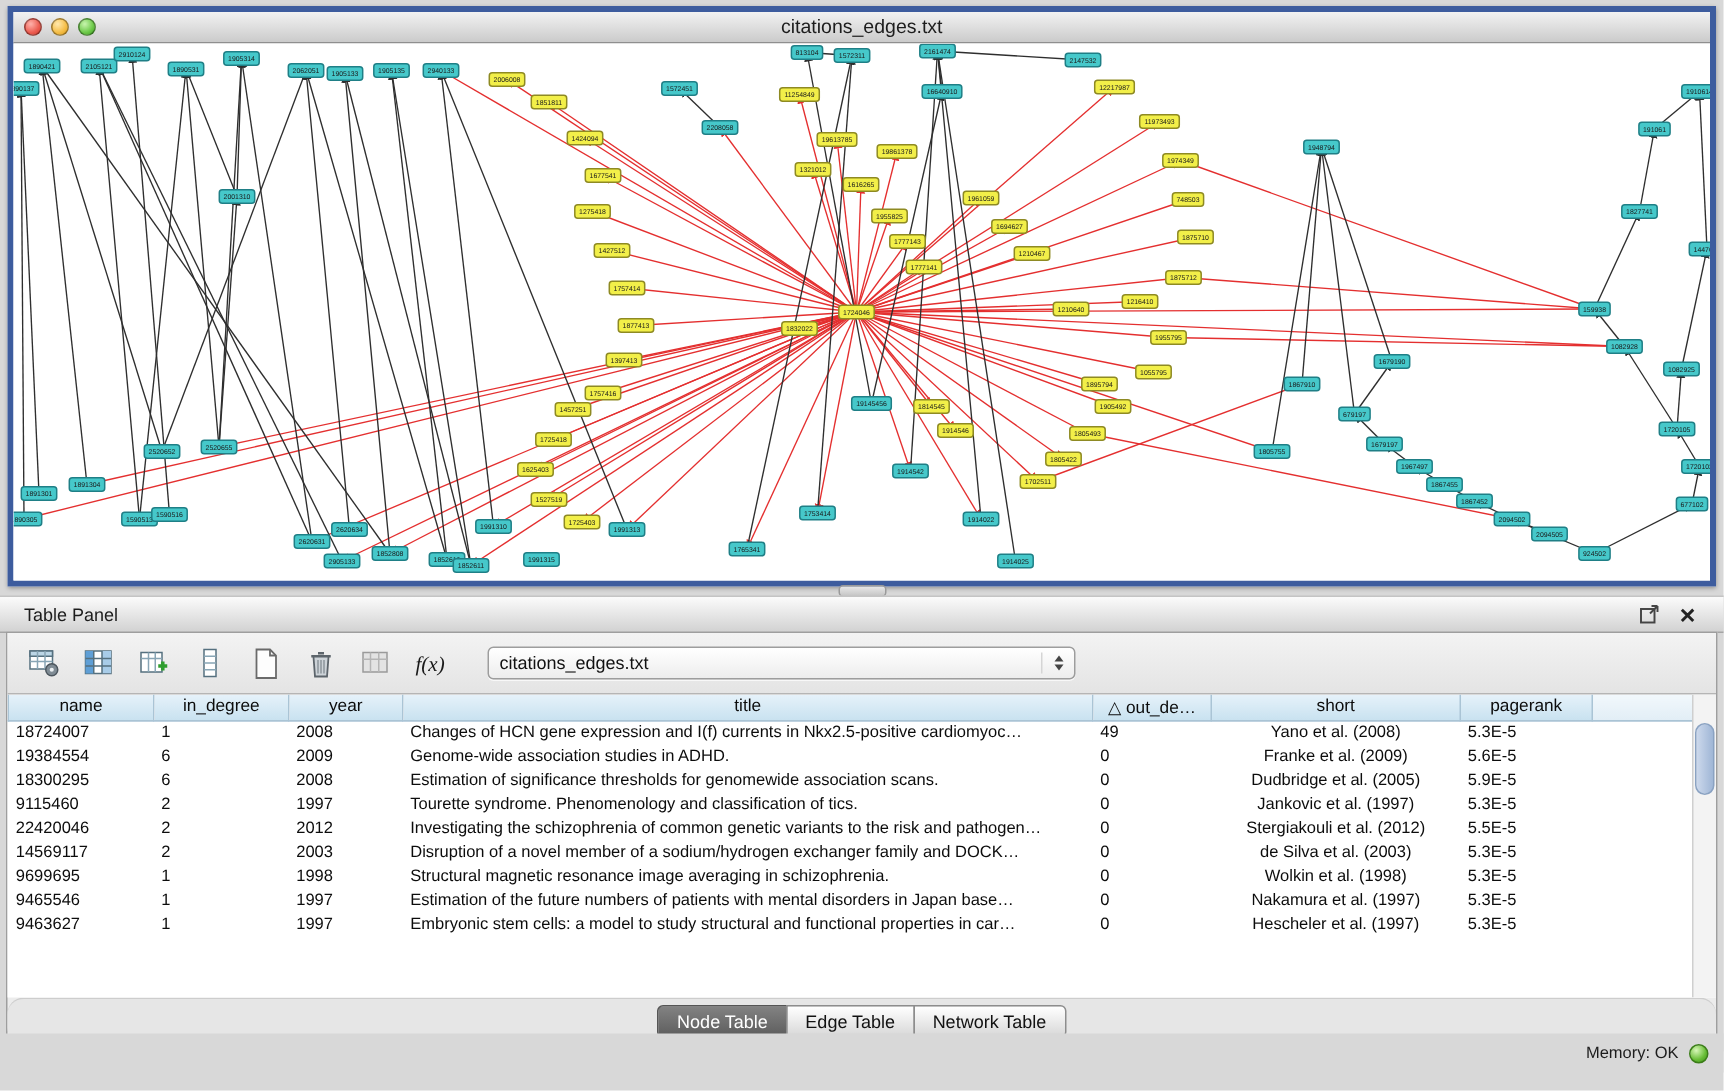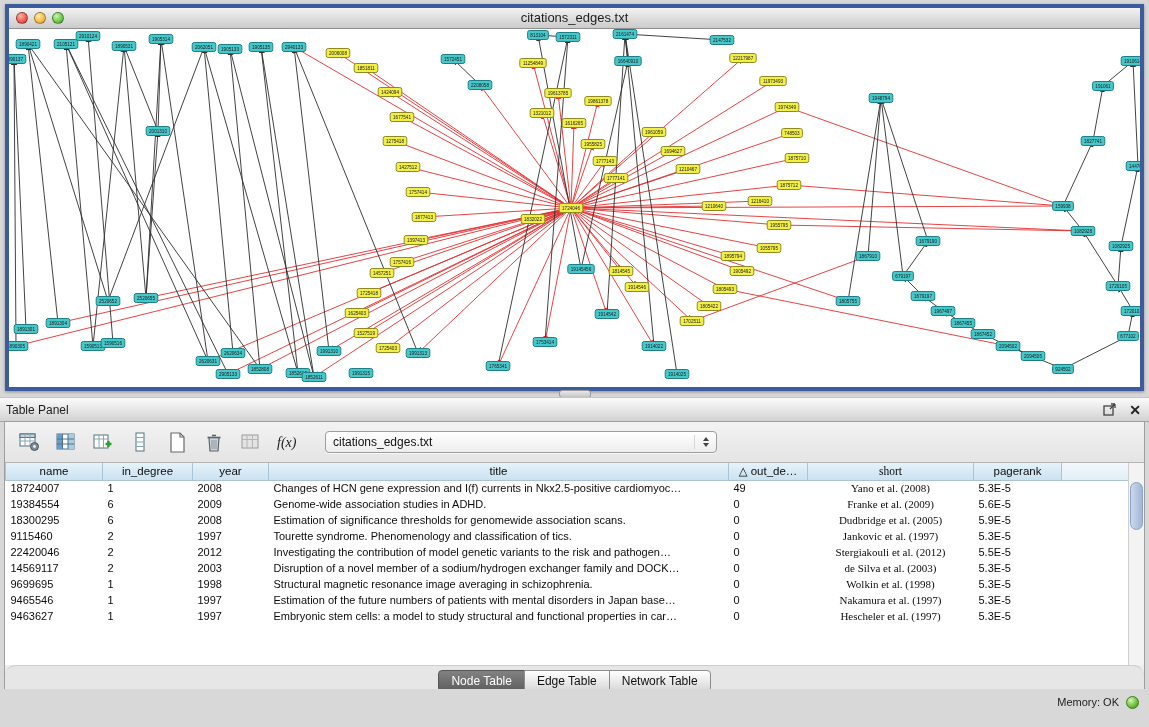--- a/index.html
+++ b/index.html
@@ -33,21 +33,21 @@
   .nlabel{font-family:"Liberation Sans",sans-serif;font-size:4.6px;fill:#1a1a1a;text-anchor:middle;}
   
   .grip{
     position:absolute;left:50%;top:390px;transform:translateX(-50%);
     width:30px;height:6px;background:linear-gradient(#e8e8e8,#c6c6c6);
     border:1px solid #9a9a9a;border-radius:3px;
   }
   
   .table-panel{position:absolute;left:0;right:0;top:397px;bottom:26px;background:#d8d8d8;}
   .tp-header{
-    height:23px;display:flex;align-items:center;padding:0 6px;
+    height:23px;display:flex;align-items:center;padding:0 16px;
     background:linear-gradient(#fbfbfb,#d2d2d2);
     border-top:1px solid #c4c4c4;border-bottom:1px solid #a5a5a5;
     font-size:12px;color:#1d1d1d;
   }
   .tp-header .spacer{flex:1;}
   .tp-hicon{width:16px;height:16px;display:flex;align-items:center;justify-content:center;margin-left:10px;cursor:default;}
   .tp-close{font-size:14px;font-weight:bold;color:#222;line-height:16px;}
   .tp-body{
     position:absolute;left:4px;right:4px;top:24px;bottom:4px;
     background:#ececec;border:1px solid #9e9e9e;display:flex;flex-direction:column;
@@ -70,21 +70,21 @@
   table.data th{
     height:17px;box-sizing:border-box;font-weight:normal;font-size:11.5px;text-align:center;
     background:linear-gradient(#e6f2fa,#c9e2f0);border:1px solid #aac4d5;border-top:none;color:#0c0c0c;
     overflow:hidden;white-space:nowrap;padding:0 3px;
   }
   table.data th.colF{background:linear-gradient(#f2f8fc,#e2eef6);border-right:none;}
   table.data td{
     height:16px;box-sizing:border-box;padding:0 5px;white-space:nowrap;overflow:hidden;color:#0c0c0c;
   }
   .col0{width:97px;} .col1{width:90px;} .col2{width:76px;} .col3{width:460px;}
-  .col4{width:79px;} .col5{width:166px;text-align:center;font-family:Liberation Serif, serif;} .col6{width:88px;} .colF{width:auto;}
+  .col4{width:79px;} .col5{width:166px;text-align:center;} .col6{width:88px;} .colF{width:auto;}
   td.col5{text-align:center;} 
   .vscroll{position:absolute;right:0;top:0;bottom:0;width:15px;background:#f3f3f3;border-left:1px solid #cfcfcf;}
   .vthumb{position:absolute;left:1px;right:1px;top:19px;height:46px;border-radius:7px;
     background:linear-gradient(90deg,#cdd9ec,#9fb6d6);border:1px solid #8aa2c2;}
   
   .tabstrip{height:30px;display:flex;justify-content:center;align-items:center;background:#e6e6e6;border-top:1px solid #cdcdcd;border-radius:11px;}
   .tab{
     padding:3px 12px;font-size:12px;border:1px solid #8d8d8d;margin-left:-1px;
     background:linear-gradient(#ffffff,#d7d7d7);color:#111;line-height:14px;
   }
@@ -816,21 +816,21 @@
               <td class="col3">Tourette syndrome. Phenomenology and classification of tics.</td>
               <td class="col4">0</td>
               <td class="col5">Jankovic et al. (1997)</td>
               <td class="col6">5.3E-5</td>
               <td class="colF"></td>
             </tr>
             <tr>
               <td class="col0">22420046</td>
               <td class="col1">2</td>
               <td class="col2">2012</td>
-              <td class="col3">Investigating the contribution of model genetic variants to the risk and pathogen…</td>
+              <td class="col3">Investigating the schizophrenia of common genetic variants to the risk and pathogen…</td>
               <td class="col4">0</td>
               <td class="col5">Stergiakouli et al. (2012)</td>
               <td class="col6">5.5E-5</td>
               <td class="colF"></td>
             </tr>
             <tr>
               <td class="col0">14569117</td>
               <td class="col1">2</td>
               <td class="col2">2003</td>
               <td class="col3">Disruption of a novel member of a sodium/hydrogen exchanger family and DOCK…</td>

